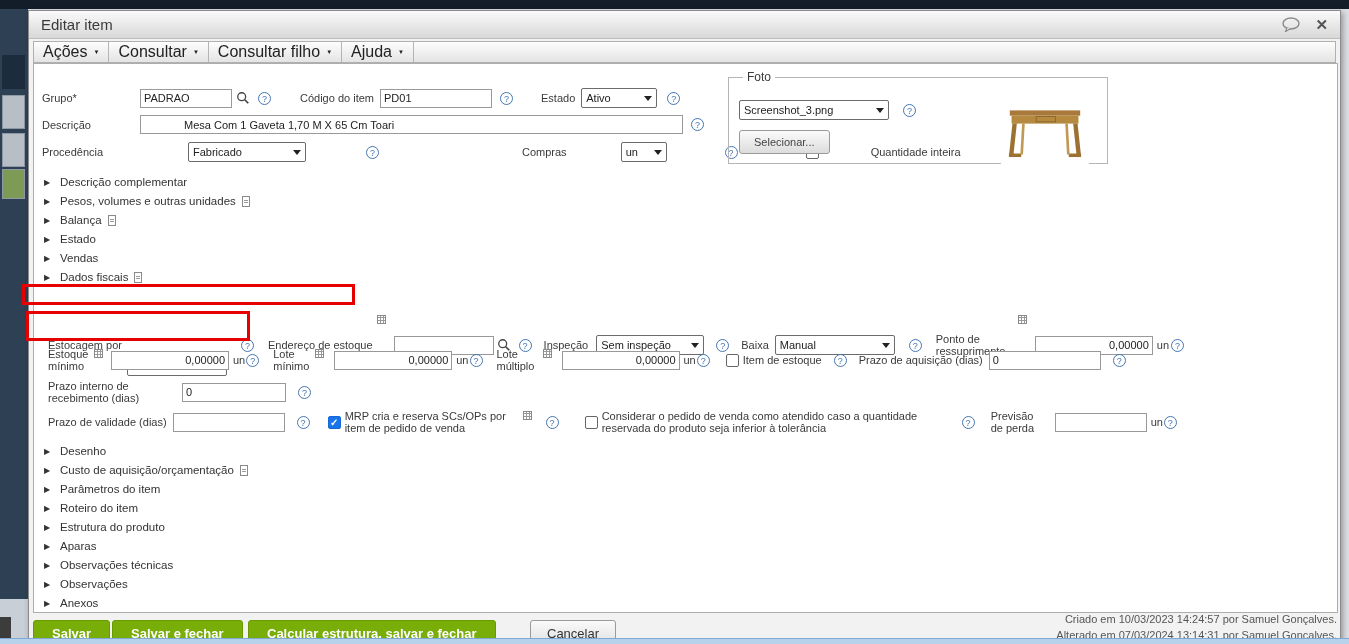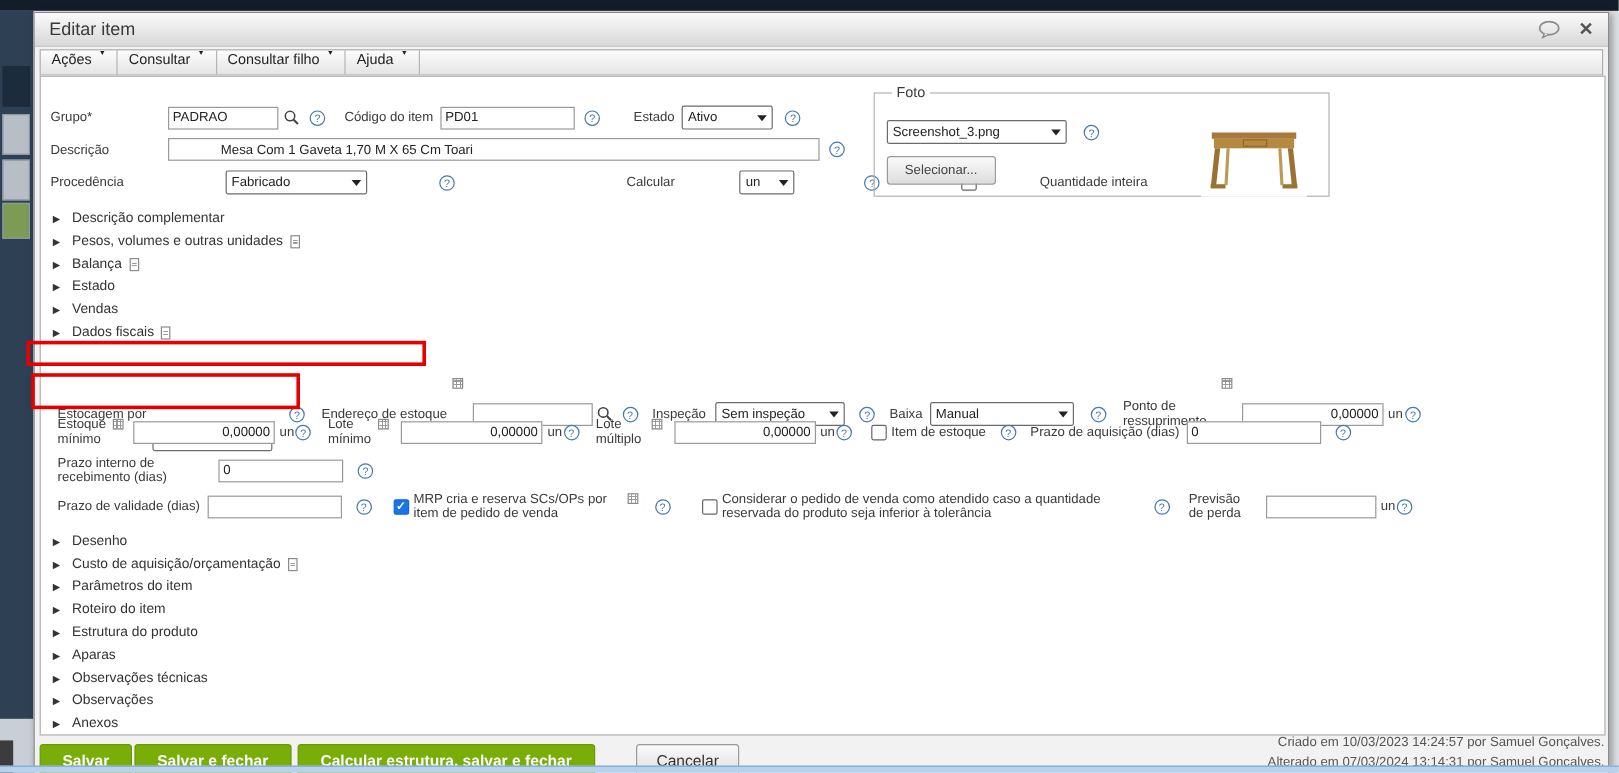--- a/index.html
+++ b/index.html
@@ -23,21 +23,21 @@
     background:#f2f2f2; border:1px solid #8b8b8b; box-shadow:2px 2px 6px rgba(0,0,0,.35); }
   .titlebar { position:absolute; left:0; top:0; right:0; height:28px;
     background:linear-gradient(#fafafa,#d8d8d8); border-bottom:1px solid #bdbdbd;
     display:flex; align-items:center; padding:0 12px; }
   .title { font-size:15px; color:#3a3a3a; }
   .title-icons { margin-left:auto; display:flex; align-items:center; gap:14px; }
   .close-x { font-size:15px; font-weight:bold; color:#555; cursor:pointer; line-height:1; }
 
   .menubar { position:absolute; left:4px; right:4px; top:30px; height:22px;
     background:linear-gradient(#fdfdfd,#e4e4e4); border:1px solid #b0b0b0; display:flex; }
-  .menu-item { display:flex; align-items:flex-start; padding:0 9px; font-size:12px; color:#222;
+  .menu-item { display:flex; align-items:center; padding:0 9px; font-size:16px; color:#222;
     border-right:1px solid #b5b5b5; cursor:pointer; }
   .menu-item::after { content:"▼"; font-size:6px; margin-left:6px; color:#222; }
 
   .content { position:absolute; left:4px; top:52px; width:1305px; height:550px;
     background:#fff; border:1px solid #adadad; font-size:11px; color:#333; }
 
   .frow { position:absolute; display:flex; align-items:center; white-space:nowrap; }
   .lbl { color:#3a3a3a; }
   .lbl2 { color:#3a3a3a; line-height:12px; white-space:normal; }
 
@@ -141,21 +141,21 @@
     <div class="content">
 
       <div class="frow" style="left:8px; top:24px;">
         <span class="lbl" style="width:98px;">Grupo*</span>
         <input class="tb" style="width: 92px;" value="PADRAO">
         <svg class="mag" width="14" height="14" viewBox="0 0 16 16" style="margin-left:4px;">
           <circle cx="6.5" cy="6.5" r="4.5" fill="none" stroke="#444" stroke-width="1.5"></circle>
           <line x1="10" y1="10" x2="14" y2="14" stroke="#444" stroke-width="2"></line>
         </svg>
         <span class="help" style="margin-left:8px;"></span>
-        <span class="lbl" style="margin-left:16px;">Código do item</span>
+        <span class="lbl" style="margin-left:29px;">Código do item</span>
         <input class="tb" style="width: 112px; margin-left: 6px;" value="PD01">
         <span class="help" style="margin-left:8px;"></span>
         <span class="lbl" style="margin-left:28px;">Estado</span>
         <span class="sel" style="width:76px; margin-left:6px;">
           <span class="sel-text">Ativo</span>
         </span>
         <span class="help" style="margin-left:10px;"></span>
       </div>
 
       <div class="frow" style="left:8px; top:51px;">
@@ -163,21 +163,21 @@
         <input class="tb" style="width: 543px; padding-left: 43px;" value="Mesa Com 1 Gaveta 1,70 M X 65 Cm Toari">
         <span class="help" style="margin-left:8px;"></span>
       </div>
 
       <div class="frow" style="left:8px; top:78px;gap:48px;">
         <span class="lbl" style="width:98px;">Procedência</span>
         <span class="sel" style="width:118px;">
           <span class="sel-text">Fabricado</span>
         </span>
         <span class="help" style="margin-left:12px;"></span>
-        <span class="lbl" style="margin-left:95px;">Calcular</span>
+        <span class="lbl" style="margin-left:95px;">Compras</span>
         <span class="sel" style="width:46px; margin-left:6px;">
           <span class="sel-text">un</span>
         </span>
         <span class="help" style="margin-left:10px;"></span>
         <span class="cb" style="margin-left:20px;"></span>
         <span class="lbl" style="margin-left:4px;">Quantidade inteira</span>
         <span class="help" style="margin-left:10px;"></span>
       </div>
 
       <fieldset class="foto">

